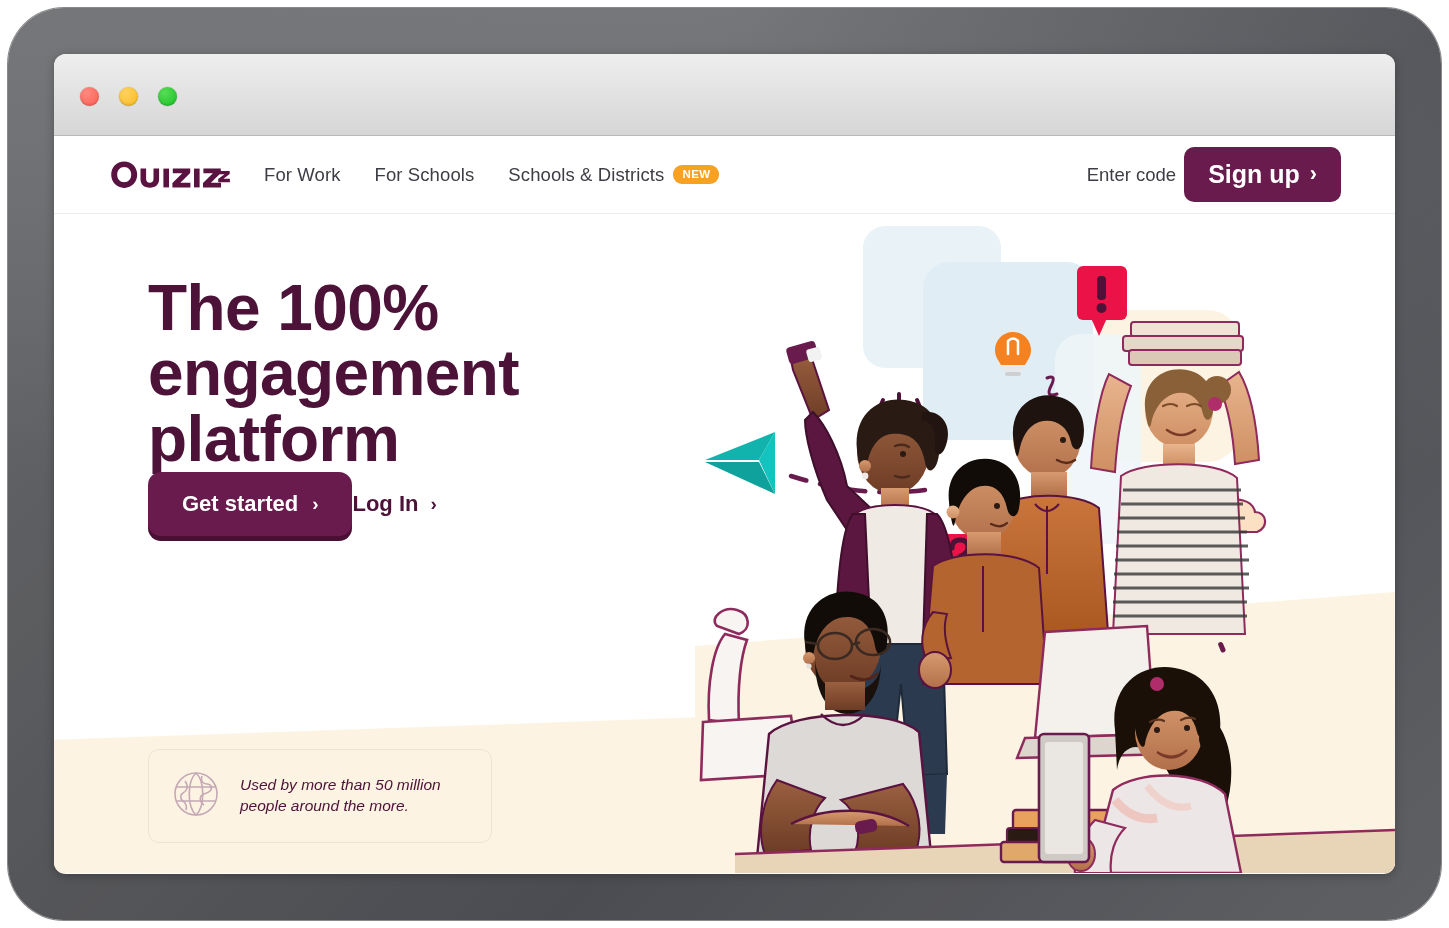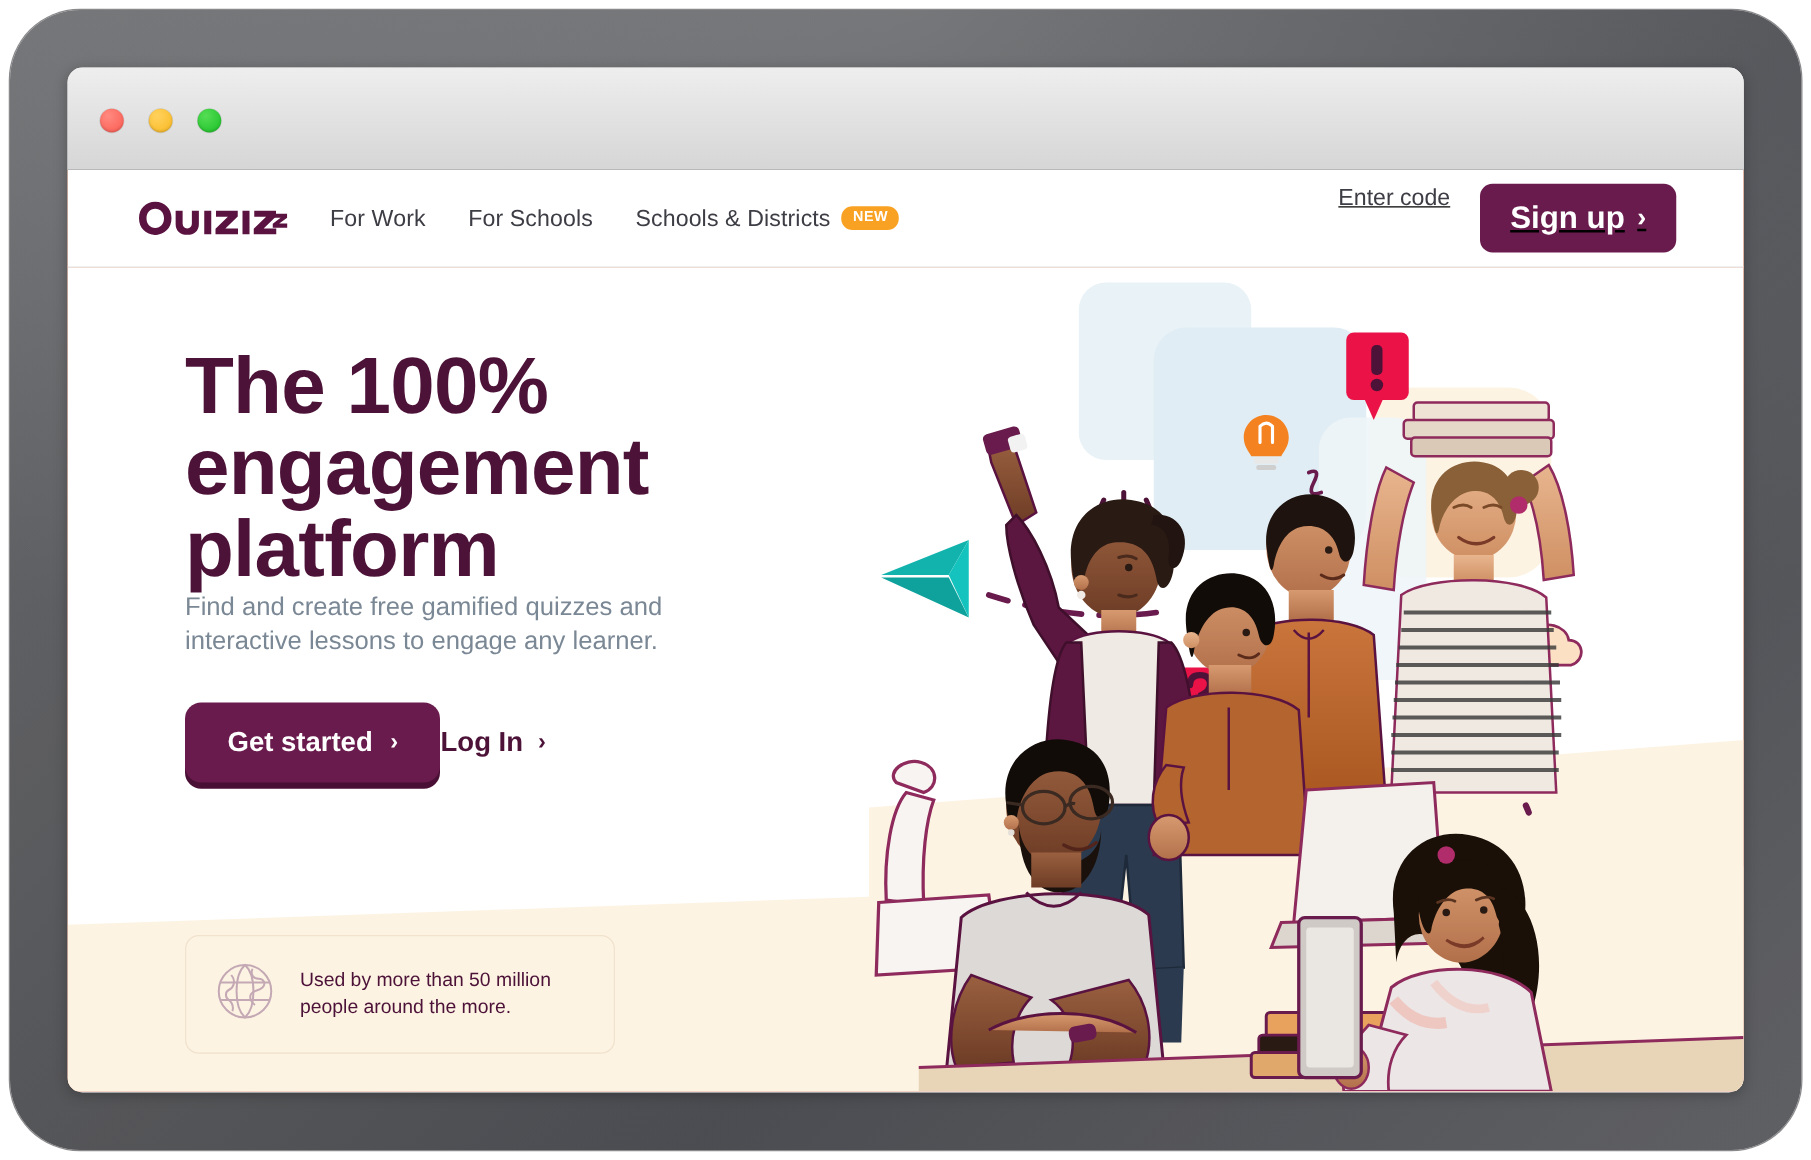--- a/index.html
+++ b/index.html
@@ -109,22 +109,22 @@
     font-weight: bold;
     letter-spacing: 0.4px;
     padding: 4px 9px 4px 9px;
     border-radius: 9px;
     line-height: 1;
   }
 
   #nav-right {
     margin-left: auto;
     display: flex;
-    gap: 24px;
-    text-decoration: underline;
+    align-items: center;
+    gap: 8px;
   }
   #enter-code {
     font-size: 18.5px;
     color: #3d3d45;
     cursor: pointer;
     white-space: nowrap;
   }
   #signup-button {
     background: #6a1b4d;
     color: #ffffff;
@@ -230,20 +230,21 @@
     bottom: 30px;
     width: 344px;
     background: #fdf3e3;
     border: 1px solid #f0e2cc;
     border-radius: 11px;
     padding: 19px 22px;
     display: flex;
     align-items: center;
     gap: 19px;
     z-index: 20;
+    font-style: italic;
   }
   #globe-icon { flex: 0 0 auto; }
   #users-card-text {
     font-size: 15.5px;
     line-height: 1.34;
     color: #4c1238;
   }
 </style>
 </head>
 <body>
@@ -568,21 +569,20 @@
                 <rect x="344" y="520" width="50" height="128" rx="5" fill="#cfcac6" stroke="#6a1b4d" stroke-width="2.6"></rect>
                 <rect x="350" y="528" width="38" height="112" rx="3" fill="#eae6e2"></rect>
               </g>
 
             </g>
           </svg>
         </div>
 
         <div id="hero-copy">
           <h1 id="headline">The 100% engagement platform</h1>
-          <p id="subheadline">Find and create free gamified quizzes and interactive lessons to engage any learner.</p>
           <div id="cta-row">
             <button id="get-started-button">
               <span>Get started</span>
               <span class="chev">›</span>
             </button>
             <span id="login-link">
               <span>Log In</span>
               <span class="chev">›</span>
             </span>
           </div>

